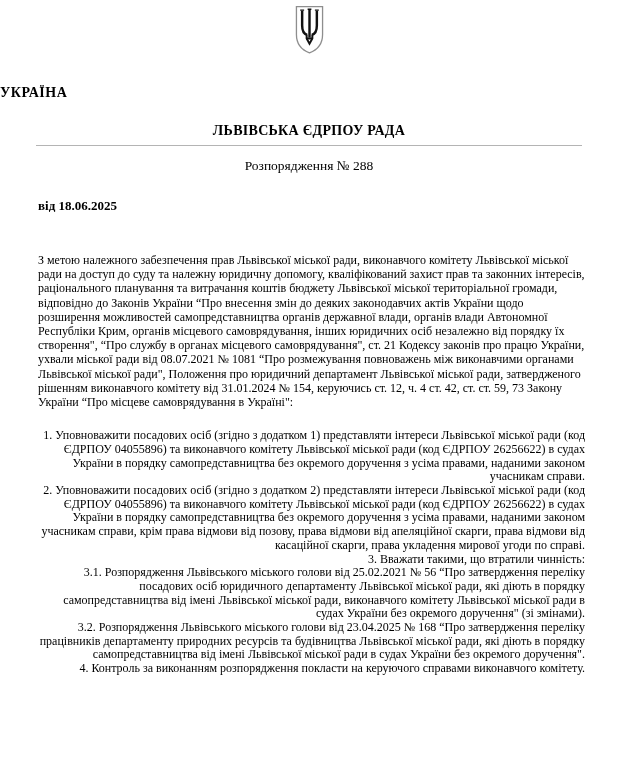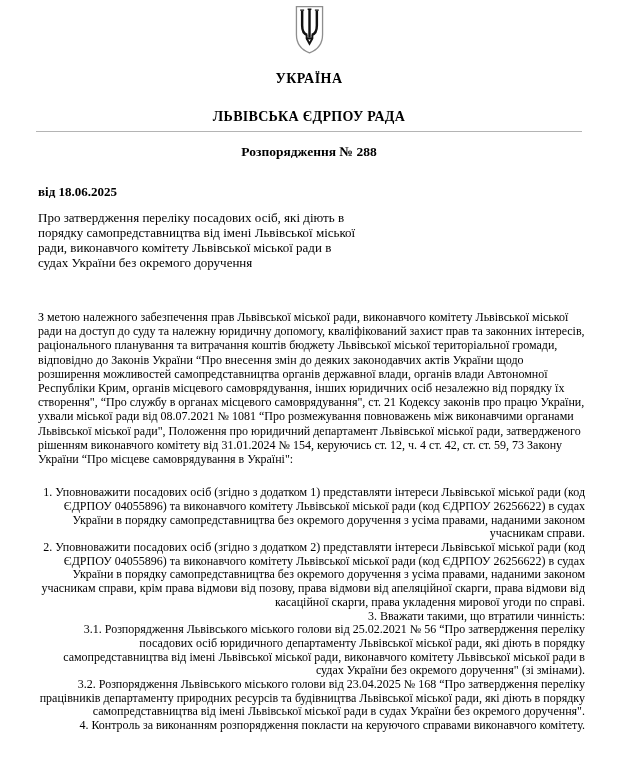--- a/index.html
+++ b/index.html
@@ -21,22 +21,21 @@
   }
   .emblem-wrap {
     text-align: center;
   }
   .emblem-wrap svg {
     display: inline-block;
     width: 33px;
     height: 49px;
   }
   .country {
-    margin-top: 13px;
-    text-align: center;
+    margin-top: 27px;
     font-weight: bold;
     font-size: 14px;
     line-height: 15px;
     letter-spacing: 0.5px;
   }
   .council {
     margin-top: 23px;
     text-align: center;
     font-weight: bold;
     font-size: 14px;
@@ -45,21 +44,21 @@
   }
   .rule {
     border: none;
     border-top: 1px solid #b4b4b4;
     margin: 7px 36px 0 36px;
     height: 0;
   }
   .doc-title {
     margin-top: 12px;
     text-align: center;
-    font-weight: bold;
+    font-weight: normal;
     font-size: 13.5px;
     line-height: 16px;
   }
   .date-line {
     margin: 24px 0 0 38px;
     font-size: 13px;
     line-height: 15px;
     font-weight: bold;
   }
   .subject {
@@ -113,21 +112,20 @@
   <div class="country">УКРАЇНА</div>
 
   <div class="council">ЛЬВІВСЬКА ЄДРПОУ РАДА</div>
 
   <hr class="rule">
 
   <div class="doc-title">Розпорядження № 288</div>
 
   <div class="date-line">від 18.06.2025</div>
 
-  <div class="subject">Про затвердження переліку посадових осіб, які діють в порядку самопредставництва від імені Львівської міської ради, виконавчого комітету Львівської міської ради в судах України без окремого доручення</div>
 
   <div class="preamble">З метою належного забезпечення прав Львівської міської ради, виконавчого комітету Львівської міської ради на доступ до суду та належну юридичну допомогу, кваліфікований захист прав та законних інтересів, раціонального планування та витрачання коштів бюджету Львівської міської територіальної громади, відповідно до Законів України “Про внесення змін до деяких законодавчих актів України щодо розширення можливостей самопредставництва органів державної влади, органів влади Автономної Республіки Крим, органів місцевого самоврядування, інших юридичних осіб незалежно від порядку їх створення", “Про службу в органах місцевого самоврядування", ст. 21 Кодексу законів про працю України, ухвали міської ради від 08.07.2021 № 1081 “Про розмежування повноважень між виконавчими органами Львівської міської ради", Положення про юридичний департамент Львівської міської ради, затвердженого рішенням виконавчого комітету від 31.01.2024 № 154, керуючись ст. 12, ч. 4 ст. 42, ст. ст. 59, 73 Закону України “Про місцеве самоврядування в Україні":</div>
 
   <div class="items">
     <p>1. Уповноважити посадових осіб (згідно з додатком 1) представляти інтереси Львівської міської ради (код ЄДРПОУ 04055896) та виконавчого комітету Львівської міської ради (код ЄДРПОУ 26256622) в судах України в порядку самопредставництва без окремого доручення з усіма правами, наданими законом учасникам справи.</p>
     <p>2. Уповноважити посадових осіб (згідно з додатком 2) представляти інтереси Львівської міської ради (код ЄДРПОУ 04055896) та виконавчого комітету Львівської міської ради (код ЄДРПОУ 26256622) в судах України в порядку самопредставництва без окремого доручення з усіма правами, наданими законом учасникам справи, крім права відмови від позову, права відмови від апеляційної скарги, права відмови від касаційної скарги, права укладення мирової угоди по справі.</p>
     <p>3. Вважати такими, що втратили чинність:</p>
     <p>3.1. Розпорядження Львівського міського голови від 25.02.2021 № 56 “Про затвердження переліку посадових осіб юридичного департаменту Львівської міської ради, які діють в порядку самопредставництва від імені Львівської міської ради, виконавчого комітету Львівської міської ради в судах України без окремого доручення" (зі змінами).</p>
     <p>3.2. Розпорядження Львівського міського голови від 23.04.2025 № 168 “Про затвердження переліку працівників департаменту природних ресурсів та будівництва Львівської міської ради, які діють в порядку самопредставництва від імені Львівської міської ради в судах України без окремого доручення".</p>
     <p>4. Контроль за виконанням розпорядження покласти на керуючого справами виконавчого комітету.</p>

